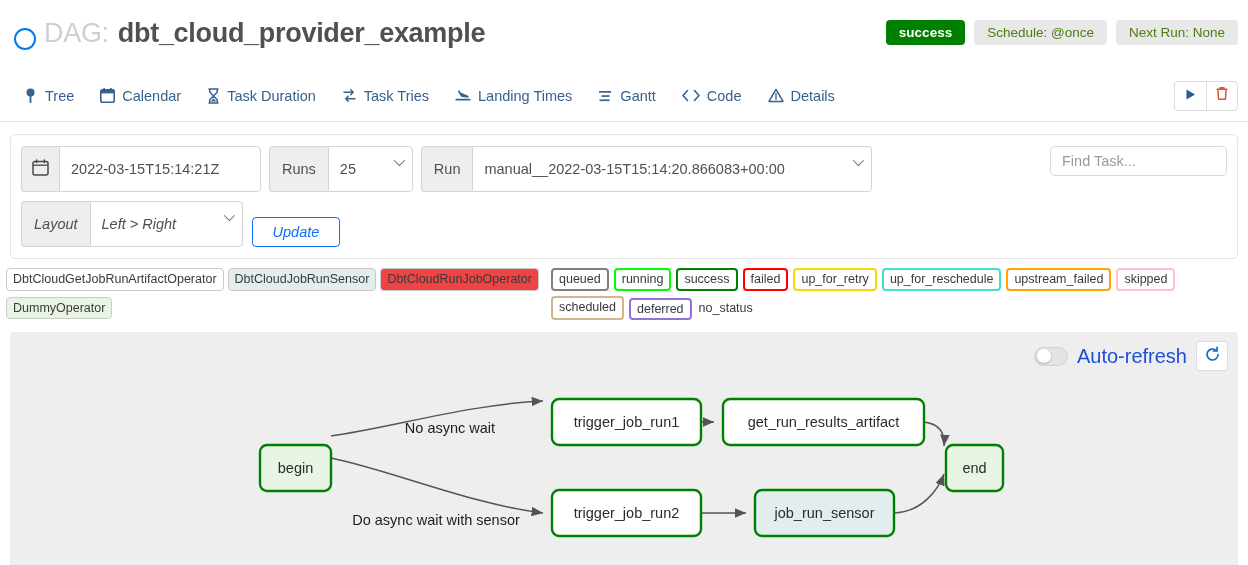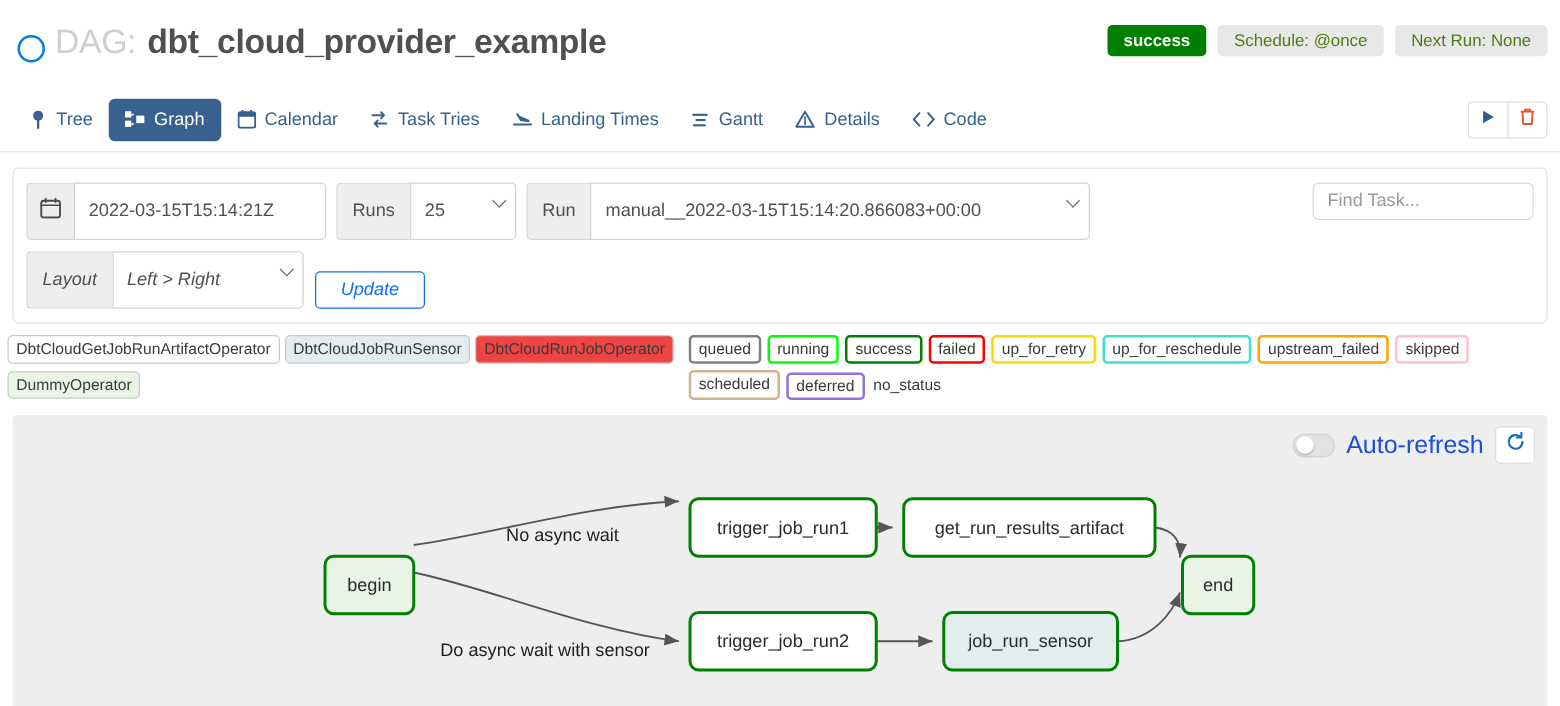--- a/index.html
+++ b/index.html
@@ -198,45 +198,42 @@
   <div class="tab">
     <span>
       <svg width="15" height="16" viewBox="0 0 15 16">
           <circle cx="7.5" cy="4.5" r="4" fill="#38618e"></circle>
           <rect x="6.6" y="7" width="1.8" height="8" fill="#38618e"></rect>
         </svg>
     </span>
     <span>Tree</span>
   </div>
 
-  <div class="tab active">
-    <span>
-      <svg width="16" height="15" viewBox="0 0 16 15">
-          <rect x="0" y="1" width="5" height="5" fill="#fff"></rect>
-          <rect x="0" y="8.5" width="5" height="5" fill="#fff"></rect>
-          <rect x="9" y="4.5" width="6.5" height="6" fill="#fff"></rect>
-          <rect x="5" y="3" width="2" height="1.4" fill="#fff"></rect>
-          <rect x="5" y="10.5" width="2" height="1.4" fill="#fff"></rect>
-        </svg>
-    </span>
-    <span>Graph</span>
-  </div>
 
   <div class="tab">
     <span>
       <svg width="15" height="15" viewBox="0 0 15 15">
           <rect x="0.8" y="1.8" width="13.4" height="12.4" rx="1.8" fill="none" stroke="#38618e" stroke-width="1.6"></rect>
           <rect x="0.8" y="1.8" width="13.4" height="3.6" fill="#38618e"></rect>
           <rect x="3.3" y="0" width="1.6" height="3" fill="#38618e"></rect>
           <rect x="10.1" y="0" width="1.6" height="3" fill="#38618e"></rect>
         </svg>
     </span>
     <span>Calendar</span>
   </div>
 
+  <div class="tab">
+    <span>
+      <svg width="13" height="16" viewBox="0 0 13 16">
+          <path d="M1.5 1h10M1.5 15h10M2.8 1v3.2L6.5 8l3.7-3.8V1M2.8 15v-3.2L6.5 8l3.7 3.8V15" fill="none" stroke="#38618e" stroke-width="1.5"></path>
+          <path d="M3.6 13.4h5.8L6.5 10.4z" fill="#38618e"></path>
+        </svg>
+    </span>
+    <span>Task Duration</span>
+  </div>
 
   <div class="tab">
     <span>
       <svg width="15" height="15" viewBox="0 0 15 15">
           <path d="M2 4.2h9.2M11.2 4.2l-2.4-2.5M11.2 4.2l-2.4 2.5M13 10.8H3.8M3.8 10.8l2.4-2.5M3.8 10.8l2.4 2.5" fill="none" stroke="#38618e" stroke-width="1.5" stroke-linecap="round" stroke-linejoin="round"></path>
         </svg>
     </span>
     <span>Task Tries</span>
   </div>
 
@@ -256,35 +253,35 @@
           <rect x="1" y="2" width="12" height="1.7" fill="#38618e"></rect>
           <rect x="3.5" y="6.2" width="8" height="1.7" fill="#38618e"></rect>
           <rect x="1.5" y="10.4" width="10" height="1.7" fill="#38618e"></rect>
         </svg>
     </span>
     <span>Gantt</span>
   </div>
 
   <div class="tab">
     <span>
+      <svg width="18" height="13" viewBox="0 0 18 13">
+          <path d="M5.5 1.5L1 6.5l4.5 5M12.5 1.5L17 6.5l-4.5 5" fill="none" stroke="#38618e" stroke-width="1.6" stroke-linecap="round" stroke-linejoin="round"></path>
+        </svg>
+    </span>
+    <span>Code</span>
+  </div>
+
+  <div class="tab">
+    <span>
       <svg width="16" height="15" viewBox="0 0 16 15">
           <path d="M8 1.4L15 13.4H1z" fill="none" stroke="#38618e" stroke-width="1.5" stroke-linejoin="round"></path>
           <path d="M8 5v7" stroke="#38618e" stroke-width="1.3"></path>
         </svg>
     </span>
     <span>Details</span>
-  </div>
-
-  <div class="tab">
-    <span>
-      <svg width="18" height="13" viewBox="0 0 18 13">
-          <path d="M5.5 1.5L1 6.5l4.5 5M12.5 1.5L17 6.5l-4.5 5" fill="none" stroke="#38618e" stroke-width="1.6" stroke-linecap="round" stroke-linejoin="round"></path>
-        </svg>
-    </span>
-    <span>Code</span>
   </div>
 
   <div class="nav-actions">
     <div class="nav-btn">
       <span>
         <svg width="13" height="13" viewBox="0 0 13 13">
             <path d="M2.5 1.5l8.5 5-8.5 5z" fill="#2d5b8c"></path>
           </svg>
       </span>
     </div>

